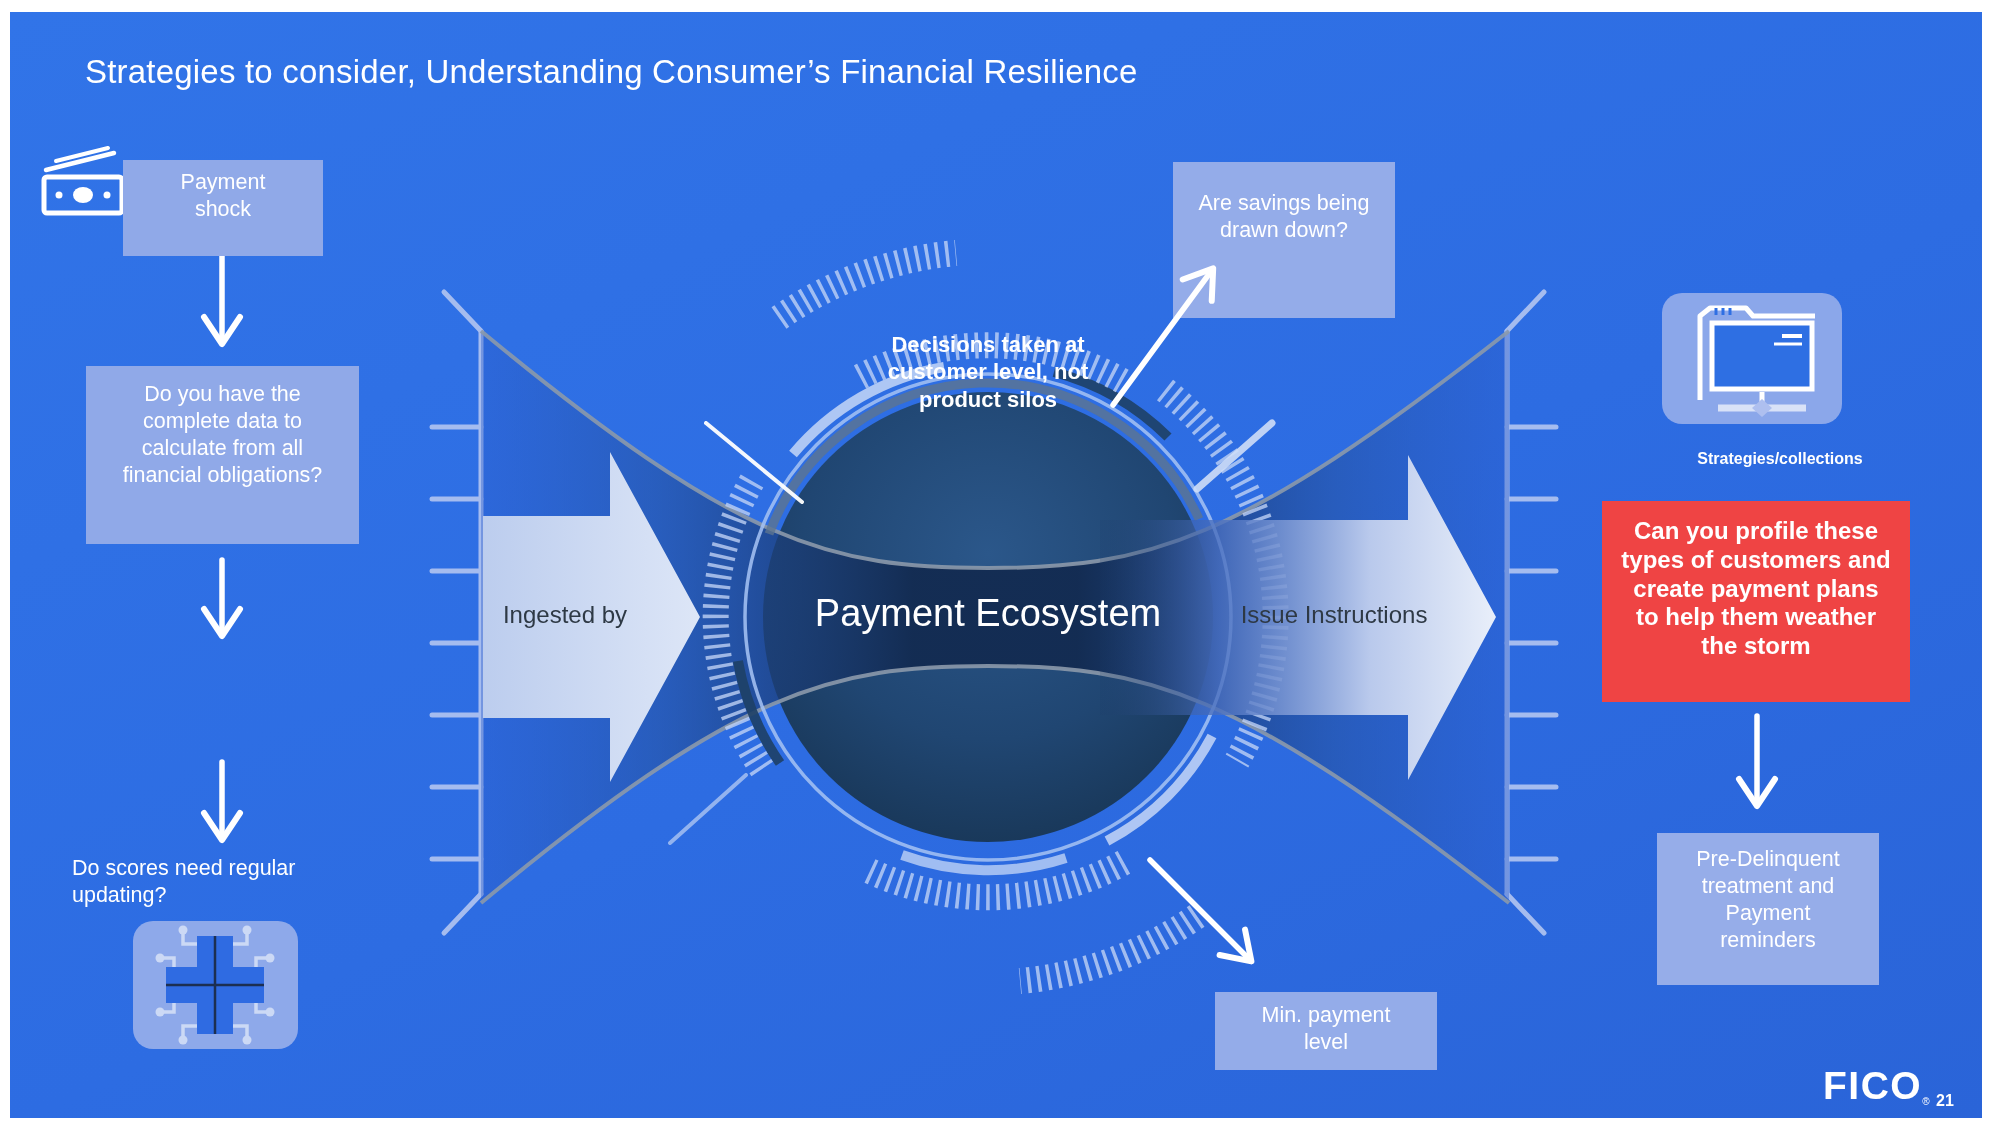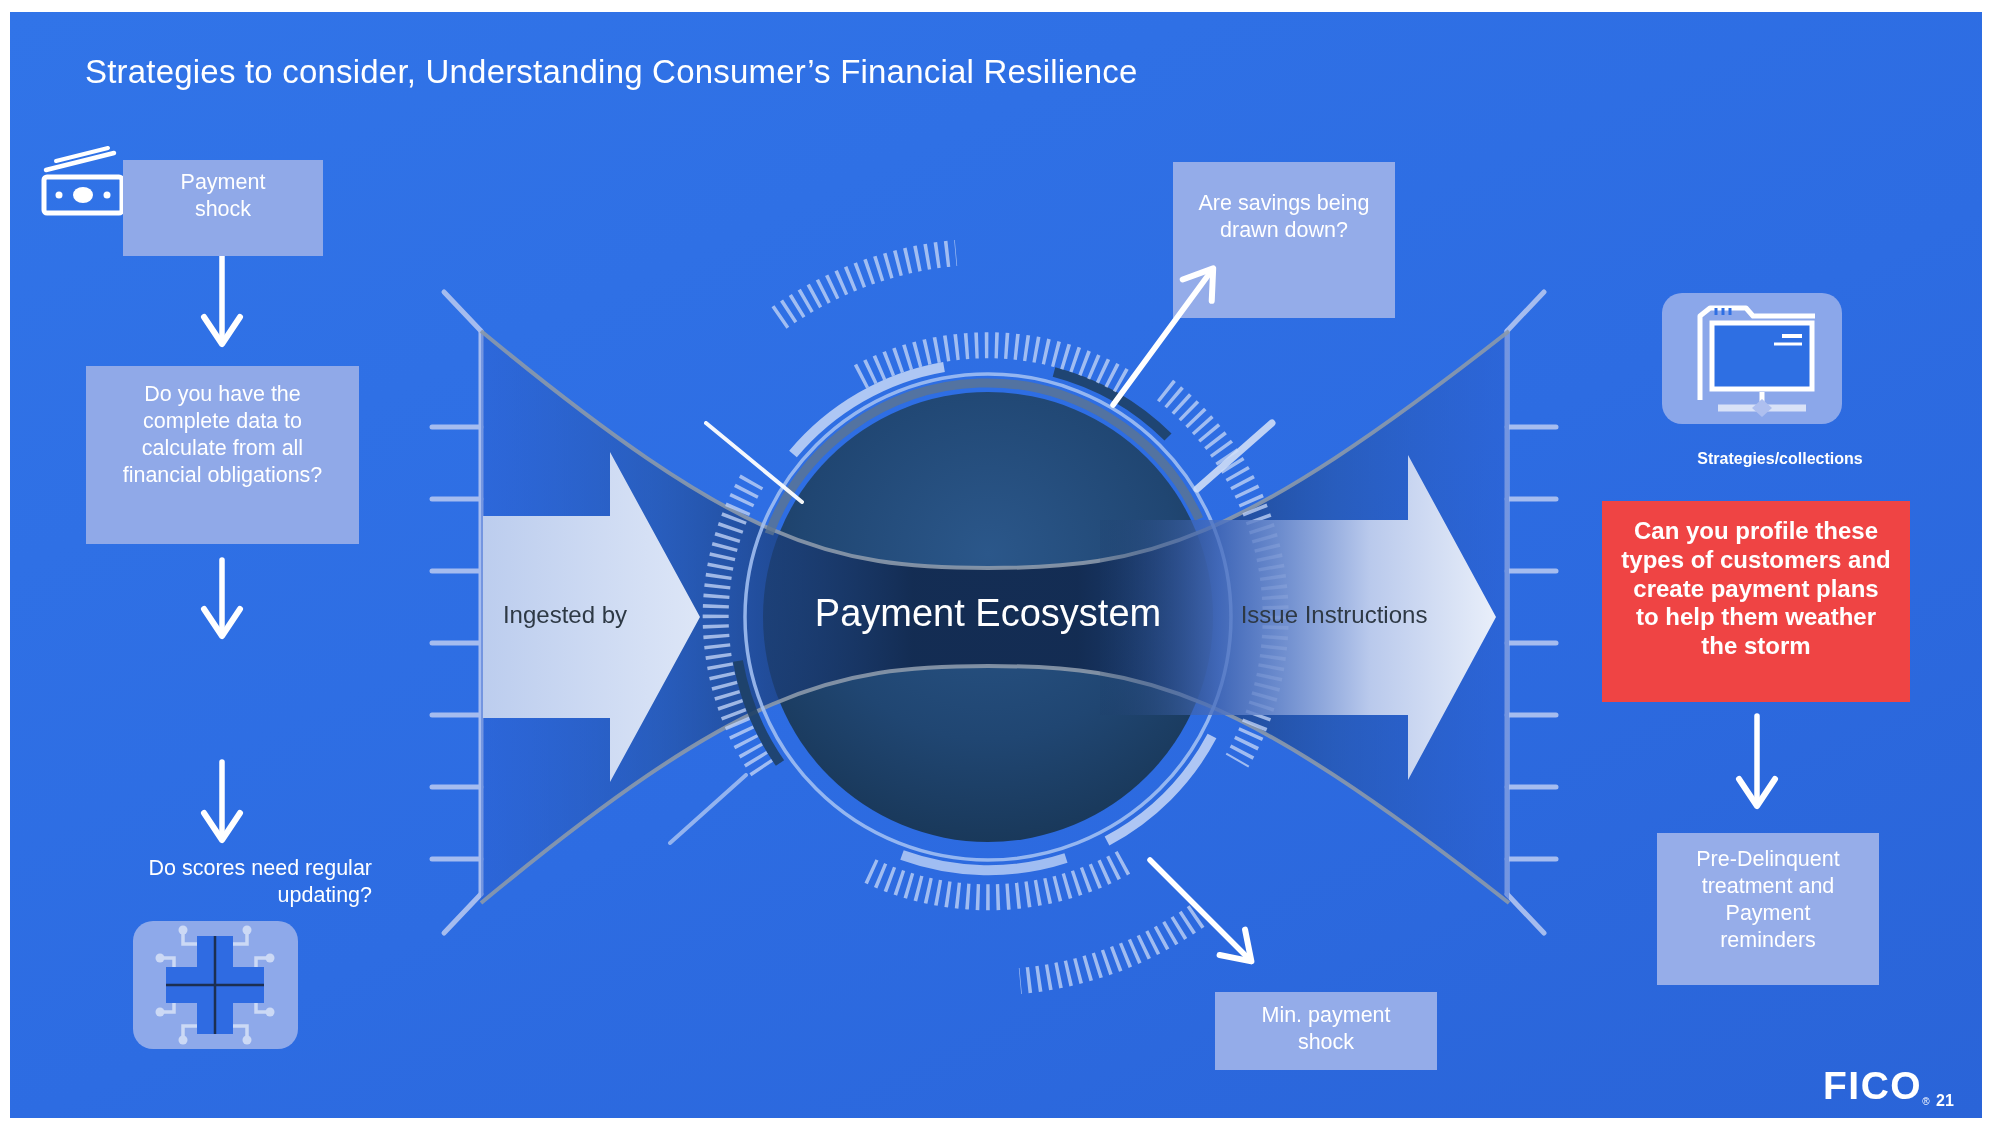--- a/index.html
+++ b/index.html
@@ -8,21 +8,21 @@
   #slide{position:absolute;left:10px;top:12px;width:1972px;height:1106px;
          background:linear-gradient(155deg,#3174e8 0%,#2d6ce2 55%,#2a64d8 100%);}
   .abs{position:absolute;}
   .svglayer{position:absolute;left:0;top:0;width:1992px;height:1136px;pointer-events:none;}
   #page-title{left:85px;top:53px;width:1400px;color:#ffffff;font-size:33px;font-weight:400;letter-spacing:.2px;}
   .lbox{position:absolute;background:#90a9e8;color:#ffffff;text-align:center;line-height:1.25;}
   #box-payment{left:123px;top:160px;width:200px;height:96px;font-size:21.5px;padding-top:9px;box-sizing:border-box;
                padding-left:40px;padding-right:40px;}
   #box-complete{left:86px;top:366px;width:273px;height:178px;font-size:21.5px;padding:15px 17px 0;box-sizing:border-box;}
   #box-ingestion{left:86px;top:642px;width:273px;height:108px;font-size:21.5px;padding:13px 17px 0;box-sizing:border-box;}
-  #scores-question{left:72px;top:855px;width:300px;color:#ffffff;font-size:21.5px;text-align:right;line-height:1.25;}
+  #scores-question{left:72px;top:855px;width:300px;color:#ffffff;font-size:21.5px;text-align:left;line-height:1.25;}
   #box-savings{left:1173px;top:162px;width:222px;height:156px;font-size:21.5px;padding:28px 12px 0;box-sizing:border-box;background:#94ace9;}
   #box-minpay{left:1215px;top:992px;width:222px;height:78px;font-size:21.5px;padding:10px 32px 0;box-sizing:border-box;background:#94ace9;}
   #circle-note{left:848px;top:331px;width:280px;color:#ffffff;font-size:22px;font-weight:600;text-align:center;line-height:1.24;}
   #circle-title{left:788px;top:592px;width:400px;color:#ffffff;font-size:38px;font-weight:400;text-align:center;}
   #ingested-label{left:465px;top:601px;width:200px;color:#2e3945;font-size:24px;font-weight:500;text-align:center;}
   #issue-label{left:1214px;top:601px;width:240px;color:#2e3945;font-size:24px;font-weight:500;text-align:center;}
   #strategies-label{left:1630px;top:450px;width:300px;color:#ffffff;font-size:16px;font-weight:600;text-align:center;}
   #box-profile{left:1602px;top:501px;width:308px;height:201px;background:#ef4444;color:#ffffff;
                font-size:24px;font-weight:600;text-align:center;line-height:1.2;padding:16px 18px 0;box-sizing:border-box;}
   #box-predelinquent{left:1657px;top:833px;width:222px;height:152px;font-size:21.5px;padding:13px 20px 4px;box-sizing:border-box;background:#96ade9;}
@@ -194,23 +194,24 @@
   </svg>
 
   <div id="page-title" class="abs">Strategies to consider, Understanding Consumer’s Financial Resilience</div>
 
   <div id="box-payment" class="lbox">Payment shock</div>
   <div id="box-complete" class="lbox">Do you have the complete data to calculate from all financial obligations?</div>
   <div id="scores-question" class="abs">Do scores need regular updating?</div>
 
   <div id="ingested-label" class="abs">Ingested by</div>
   <div id="issue-label" class="abs">Issue Instructions</div>
+  <div id="circle-note" class="abs">Decisions taken at customer level, not product silos</div>
   <div id="circle-title" class="abs">Payment Ecosystem</div>
   <div id="box-savings" class="lbox">Are savings being drawn down?</div>
-  <div id="box-minpay" class="lbox">Min. payment shock</div>
+  <div id="box-minpay" class="lbox">Min. payment level</div>
 
   <div id="strategies-label" class="abs">Strategies/collections</div>
   <div id="box-profile" class="abs">Can you profile these types of customers and create payment plans to help them weather the storm</div>
   <div id="box-predelinquent" class="lbox">Pre-Delinquent treatment and Payment reminders</div>
 
   <div id="fico-logo" class="abs"><span>FICO</span><span class="reg">®</span></div>
   <div id="page-number" class="abs">21</div>
 
   <svg class="svglayer" viewBox="0 0 1992 1136" style="z-index:5">
     <g stroke="#ffffff" stroke-width="5.5" stroke-linecap="round">

